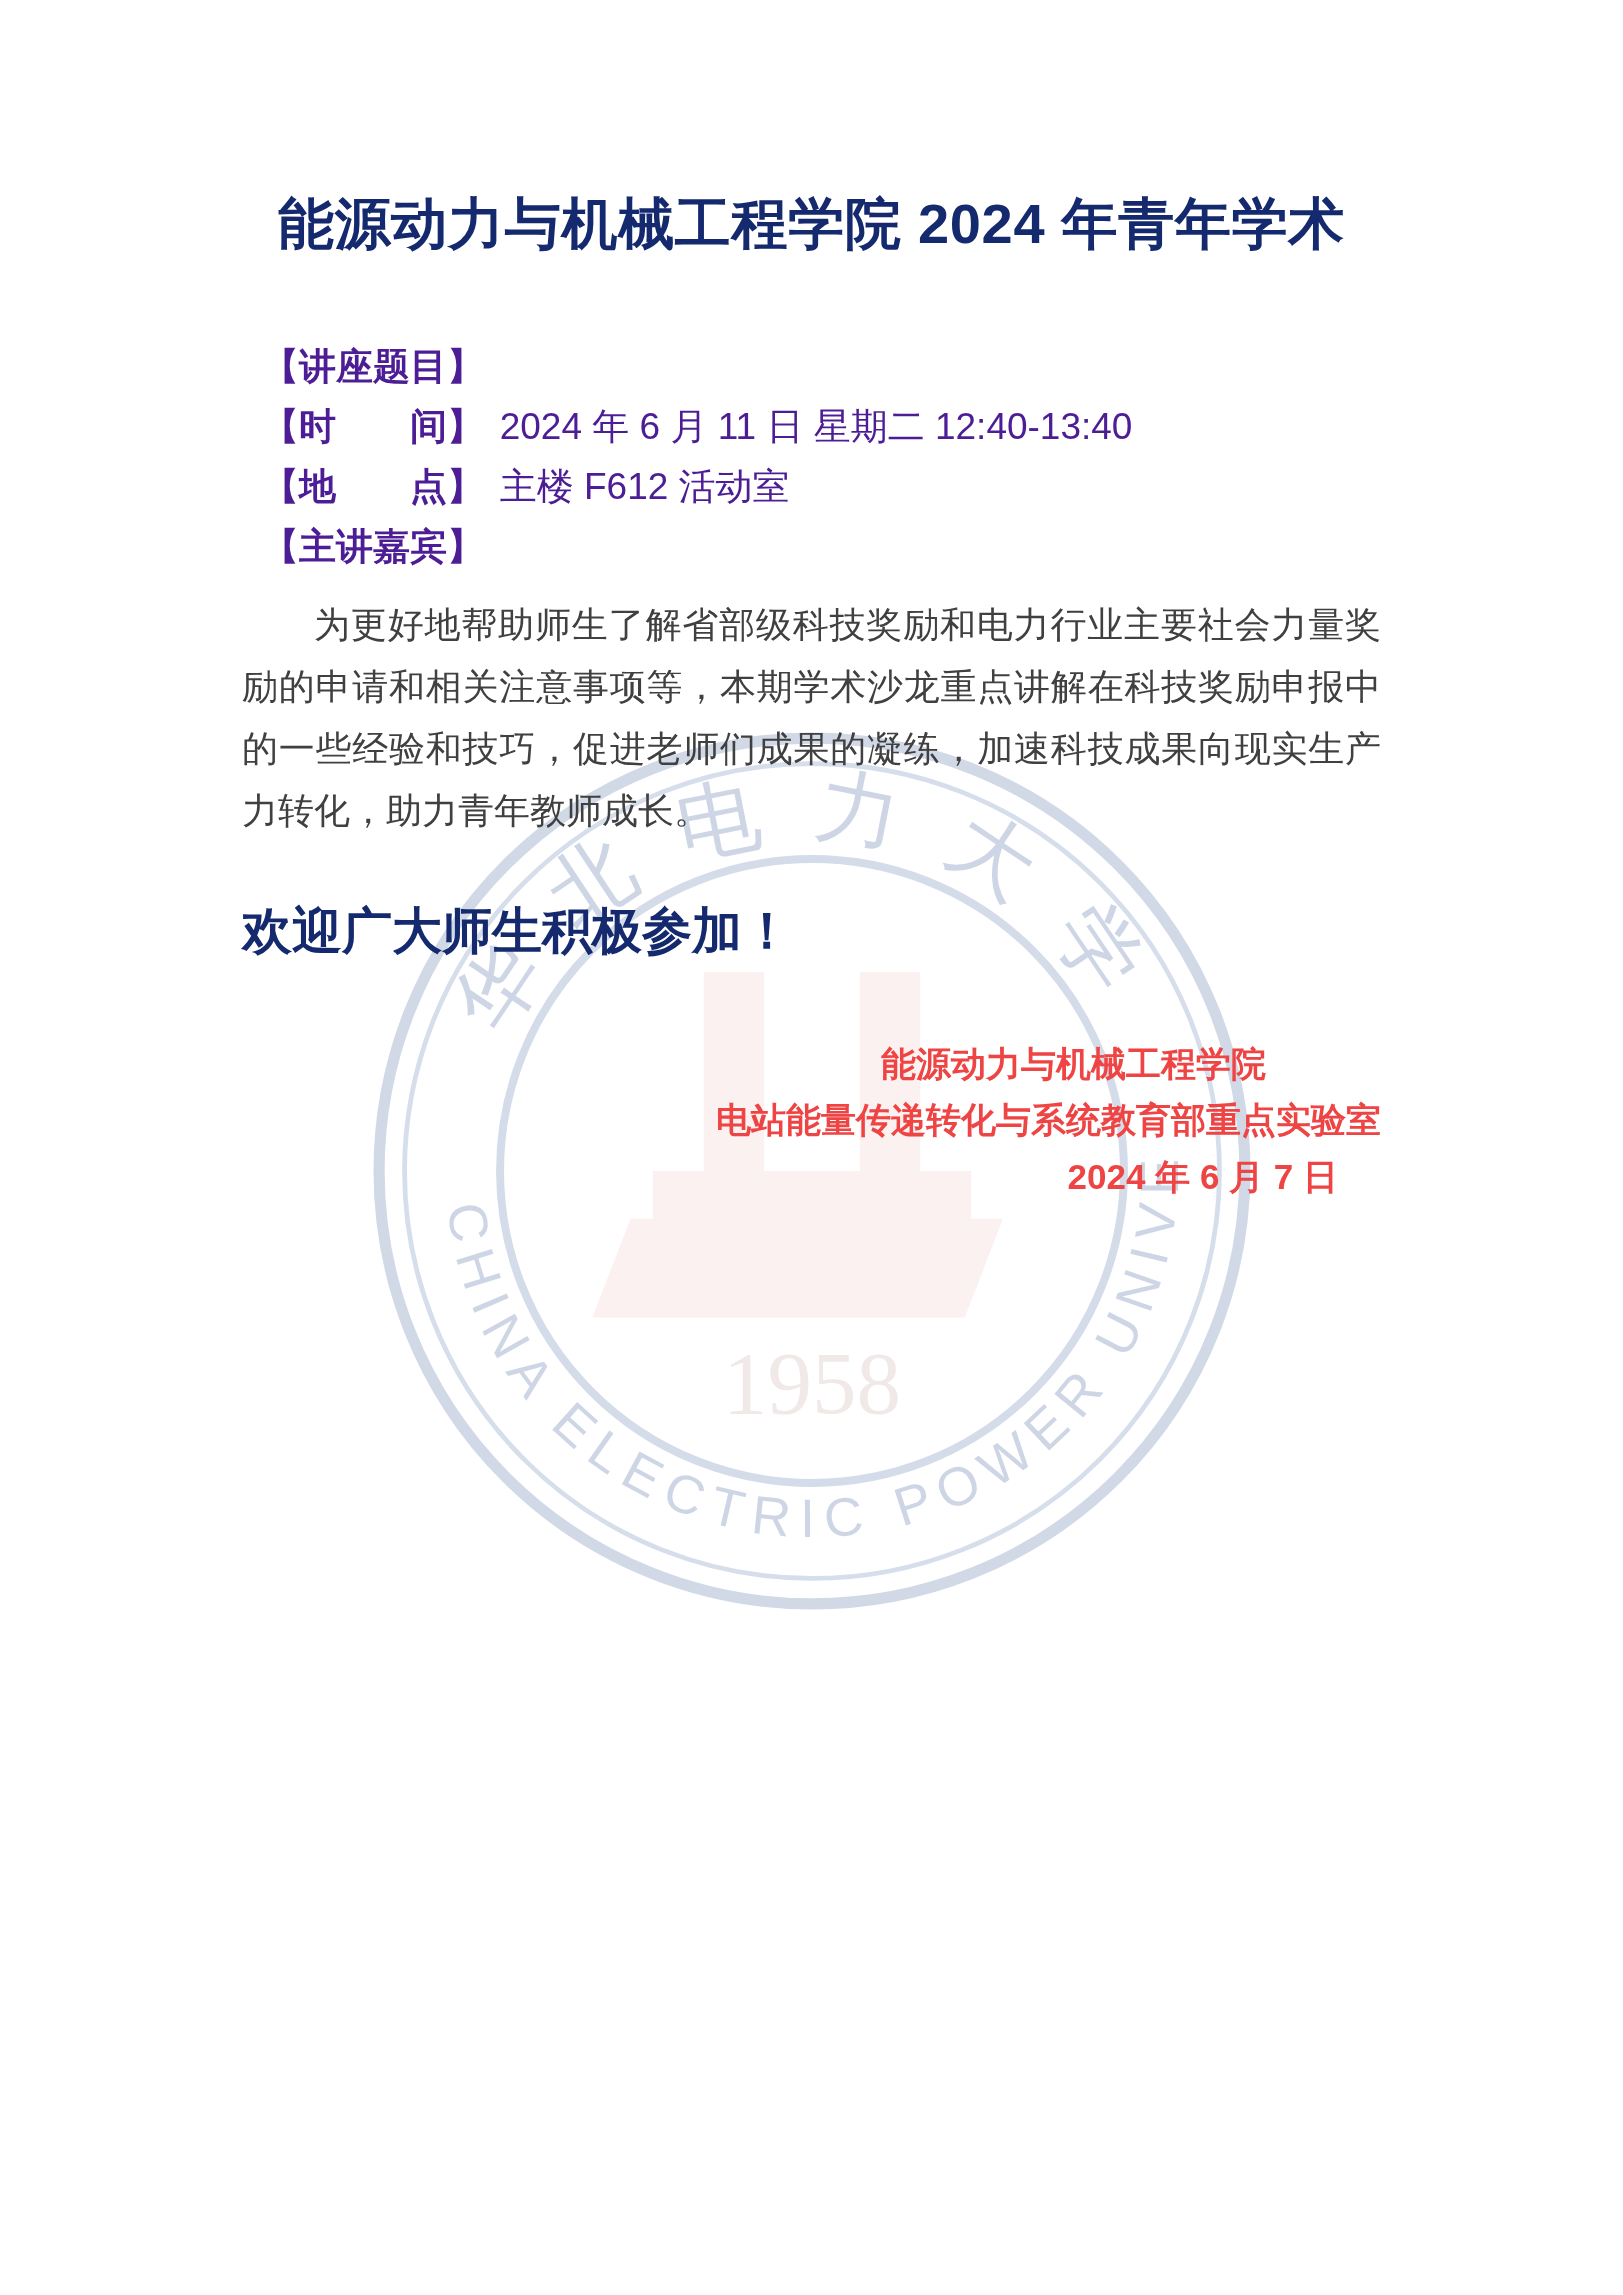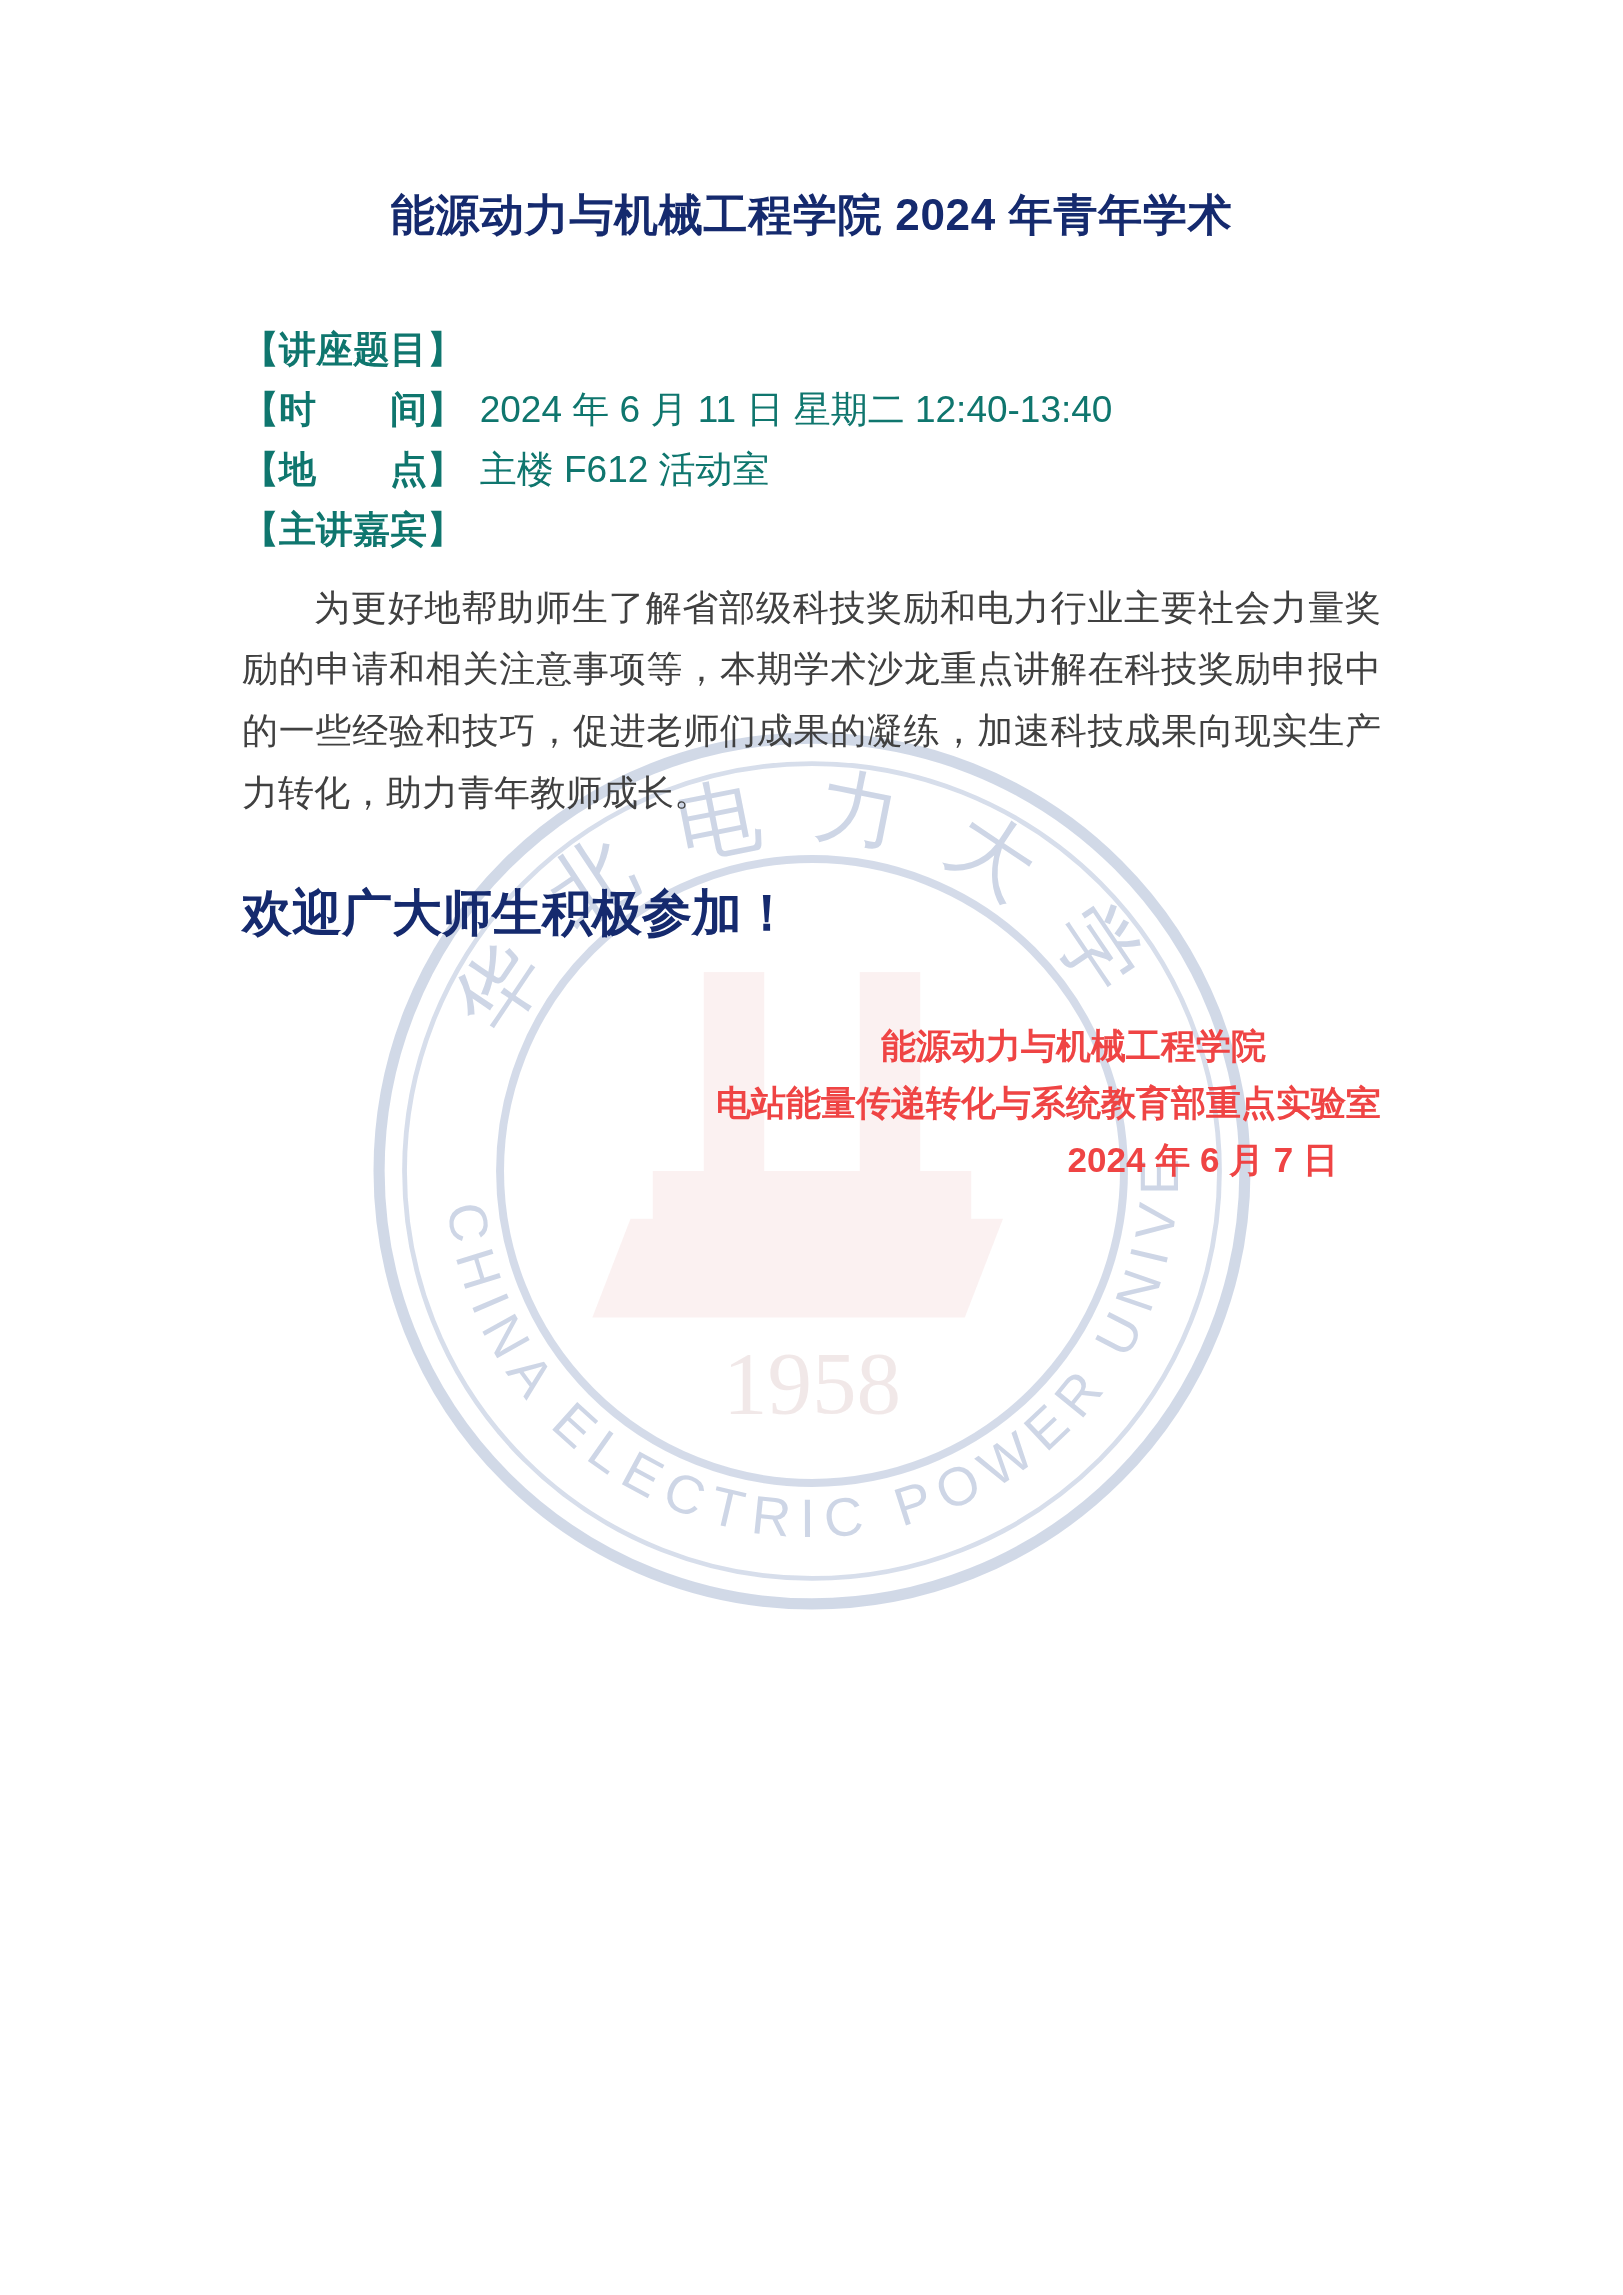--- a/index.html
+++ b/index.html
@@ -36,32 +36,33 @@
     padding: 0 242px;
     box-sizing: border-box;
   }
 
   .title {
     margin: 0;
     padding-top: 183px;
     text-align: center;
     font-family: "Liberation Sans", "DejaVu Sans", sans-serif;
     font-weight: bold;
-    font-size: 44px;
+    font-size: 56px;
     line-height: 1.45;
     letter-spacing: 0.7px;
     color: #152a6e;
   }
   .title .l2 { display: block; }
 
   .meta {
     margin-top: 73px;
     font-size: 37px;
     line-height: 1.62;
-    color: #0f766e;
+    color: #4c1d95;
+    margin-left: 20px;
   }
   .meta-row {
     display: flex;
     align-items: baseline;
     white-space: nowrap;
   }
   .meta-label {
     font-family: "Liberation Sans", "DejaVu Sans", sans-serif;
     font-weight: bold;
     letter-spacing: 0px;

